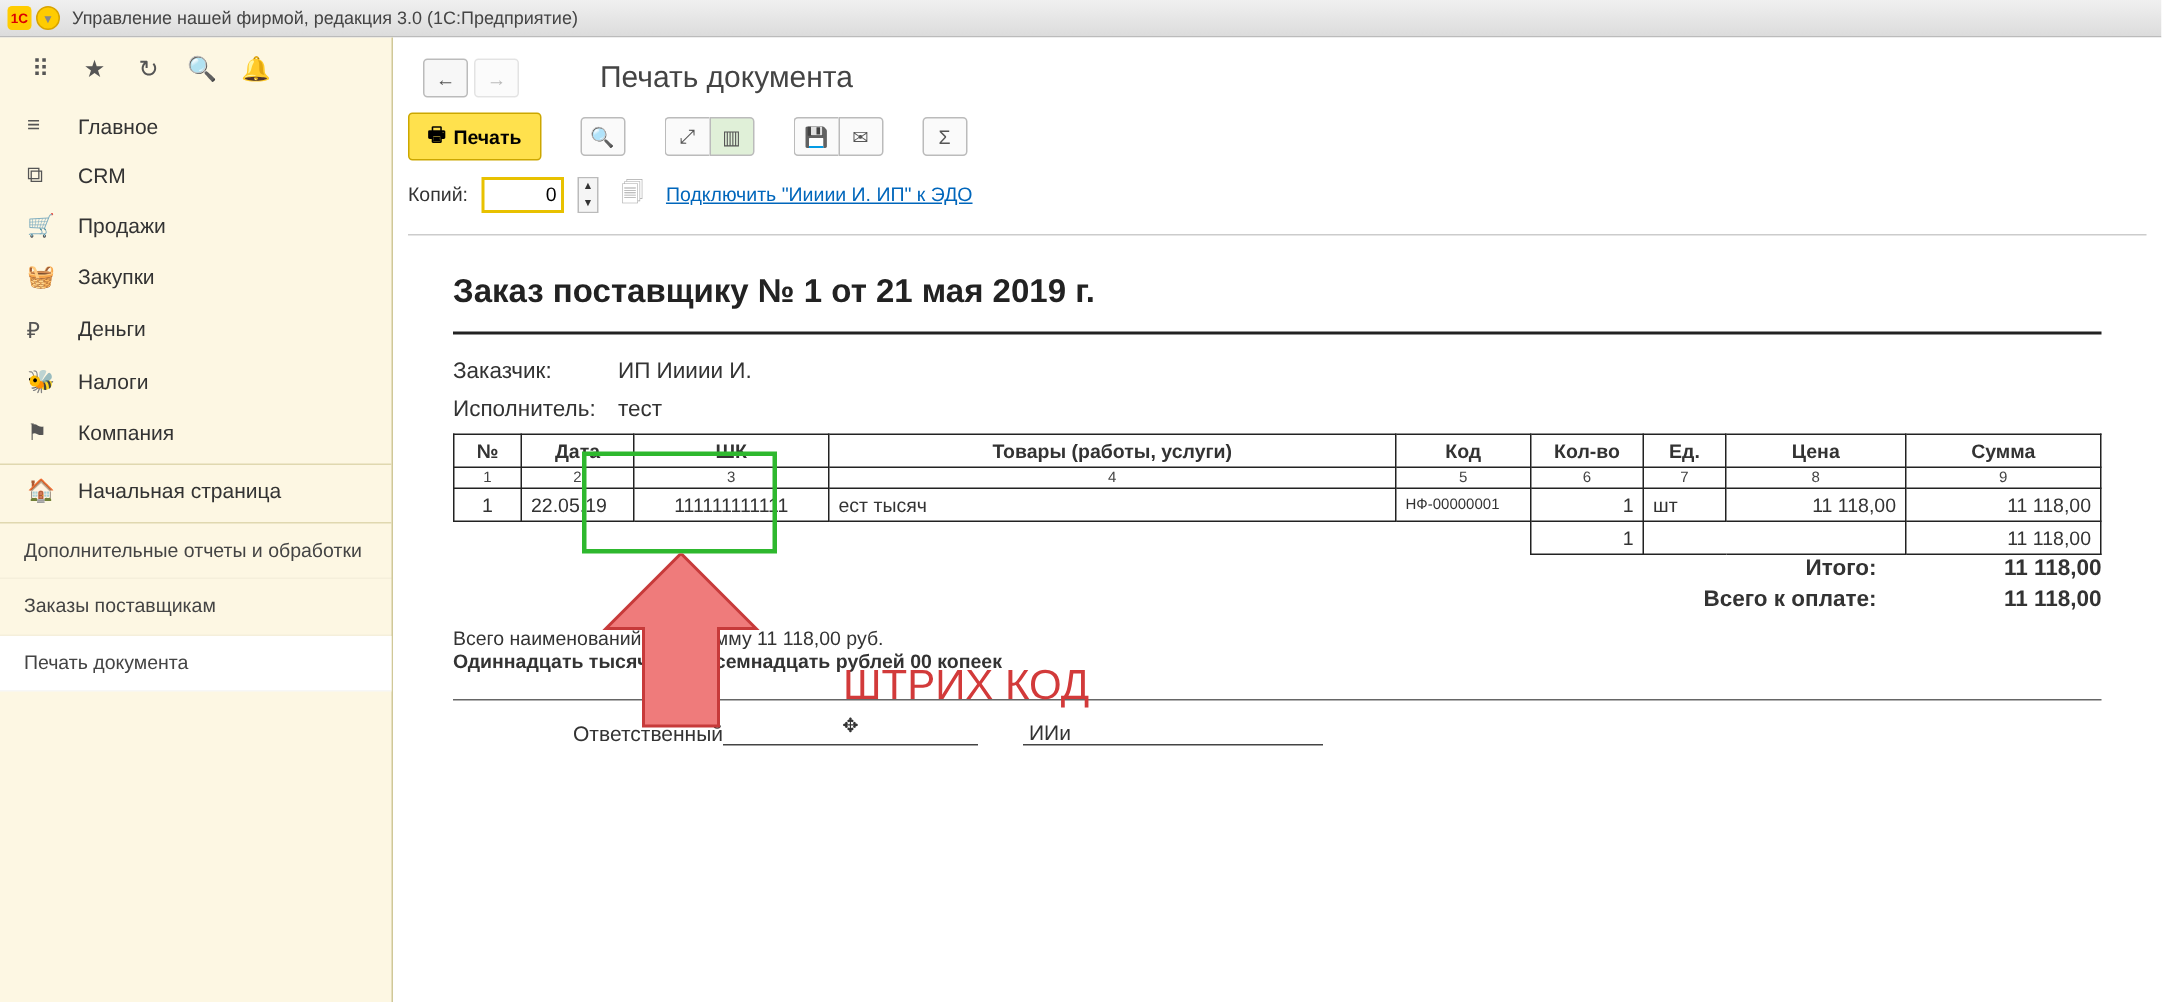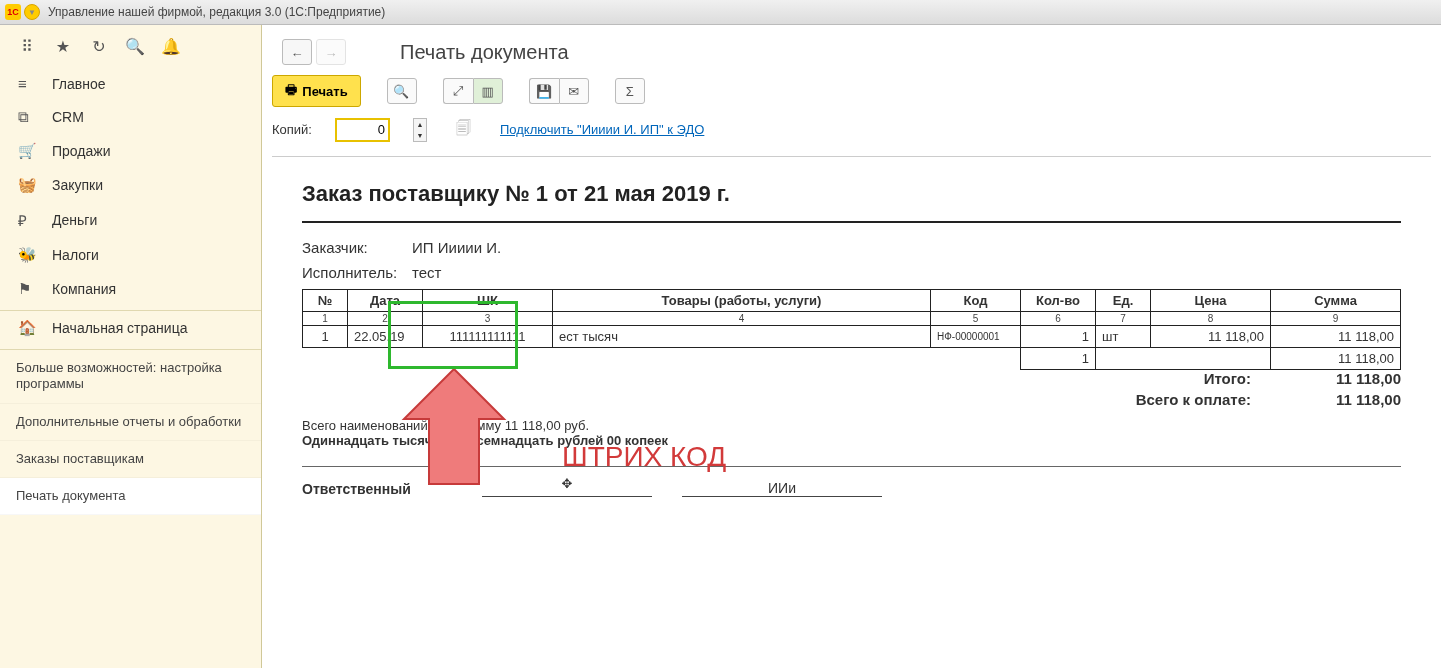--- a/index.html
+++ b/index.html
@@ -22,21 +22,21 @@
 .navbtn { width: 30px; height: 26px; border: 1px solid #bbb; background: #f7f7f7; border-radius: 3px; display: flex; align-items: center; justify-content: center; margin-right: 4px; cursor: pointer; color: #555; }
 .navbtn.disabled { opacity: .4; }
 .page-title { font-size: 20px; margin-left: 50px; color: #444; }
 .toolbar { display: flex; align-items: center; padding: 0 10px 10px; gap: 6px; }
 .btn-print { background: #ffe14d; border: 1px solid #cca700; border-radius: 3px; padding: 4px 12px; font-weight: bold; font-size: 13px; cursor: pointer; display: flex; align-items: center; gap: 5px; }
 .tb-btn { width: 30px; height: 26px; border: 1px solid #bbb; background: #fafafa; border-radius: 3px; display: flex; align-items: center; justify-content: center; cursor: pointer; color: #555; font-size: 13px; }
 .tb-group { display: flex; gap: 0; }
 .tb-group .tb-btn:first-child { border-radius: 3px 0 0 3px; border-right: none; }
 .tb-group .tb-btn:last-child { border-radius: 0 3px 3px 0; }
 .tb-sep { width: 14px; }
-.copies-row { display: flex; align-items: center; padding: 0 10px 14px; gap: 23px; font-size: 13px; }
+.copies-row { display: flex; align-items: center; padding: 0 10px 14px; gap: 9px; font-size: 13px; }
 .copies-input { width: 55px; height: 24px; border: 2px solid #e8c100; text-align: right; padding-right: 3px; font-size: 13px; }
 .spinner { display: flex; flex-direction: column; border: 1px solid #bbb; }
 .spinner div { width: 12px; height: 11px; font-size: 7px; display: flex; align-items: center; justify-content: center; background: #f5f5f5; cursor: pointer; }
 .link { color: #0066bb; text-decoration: underline; cursor: pointer; }
 .doc-area { padding: 0 40px; position: relative; }
 .doc-sep { border-top: 1px solid #ccc; margin-bottom: 24px; margin-left: -30px; margin-right: -30px; }
 .doc-title { font-size: 22px; font-weight: bold; color: #222; margin-bottom: 14px; }
 hr.thick { border: none; border-top: 2px solid #222; margin-bottom: 16px; }
 .field-row { display: flex; margin-bottom: 8px; font-size: 15px; }
 .field-row .lbl { width: 110px; }
@@ -49,24 +49,24 @@
 table.doc td.r { text-align: right; }
 table.doc td.c { text-align: center; }
 .totals { }
 .totals .row { display: flex; justify-content: flex-end; font-size: 15px; font-weight: bold; margin-bottom: 4px; }
 .totals .row .lbl { width: 160px; text-align: right; margin-right: 40px; }
 .totals .row .val { width: 110px; text-align: right; }
 .summary-text { font-size: 13px; margin-top: 10px; }
 .summary-text .bold { font-weight: bold; }
 hr.thin { border: none; border-top: 1px solid #666; margin: 18px 0 12px; }
 .resp-row { display: flex; align-items: flex-end; font-size: 14px; }
-.resp-row .lbl { width: 180px; font-weight: bold; }
+.resp-row .lbl { width: 180px; font-weight: normal; text-align: right; }
 .resp-row .slot { width: 170px; border-bottom: 1px solid #444; margin-right: 30px; position: relative; height: 18px; }
 .resp-row .slot .cursor { position: absolute; left: 50%; top: -3px; font-size: 13px; color: #333; transform: translateX(-50%); }
-.resp-row .name { border-bottom: 1px solid #444; min-width: 200px; padding: 0 4px; text-align: center; }
+.resp-row .name { border-bottom: 1px solid #444; min-width: 200px; padding: 0 4px; }
 .annot-box { position: absolute; border: 3px solid #2eb82e; pointer-events: none; }
 .annot-arrow { position: absolute; pointer-events: none; }
 .annot-label { position: absolute; color: #d23a3a; font-size: 28px; font-weight: normal; pointer-events: none; }
 svg.arrow-svg { display: block; }
 </style>
 </head>
 <body>
 
 <div class="titlebar">
   <div class="logo">1C</div>
@@ -110,21 +110,20 @@
     <div class="nav-item">
         <span class="ic">⚑</span>
         <span>Компания</span>
       </div>
     <div class="sep"></div>
     <div class="nav-item">
         <span class="ic">🏠</span>
         <span>Начальная страница</span>
       </div>
     <div class="sep"></div>
-    <div class="sub-item">Больше возможностей: настройка программы</div>
     <div class="sub-item">Дополнительные отчеты и обработки</div>
     <div class="sub-item">Заказы поставщикам</div>
     <div class="sub-item active">Печать документа</div>
   </div>
 
   <div class="content">
     <div class="content-hdr">
       <div class="navbtn">←</div>
       <div class="navbtn disabled">→</div>
       <div class="page-title">Печать документа</div>

